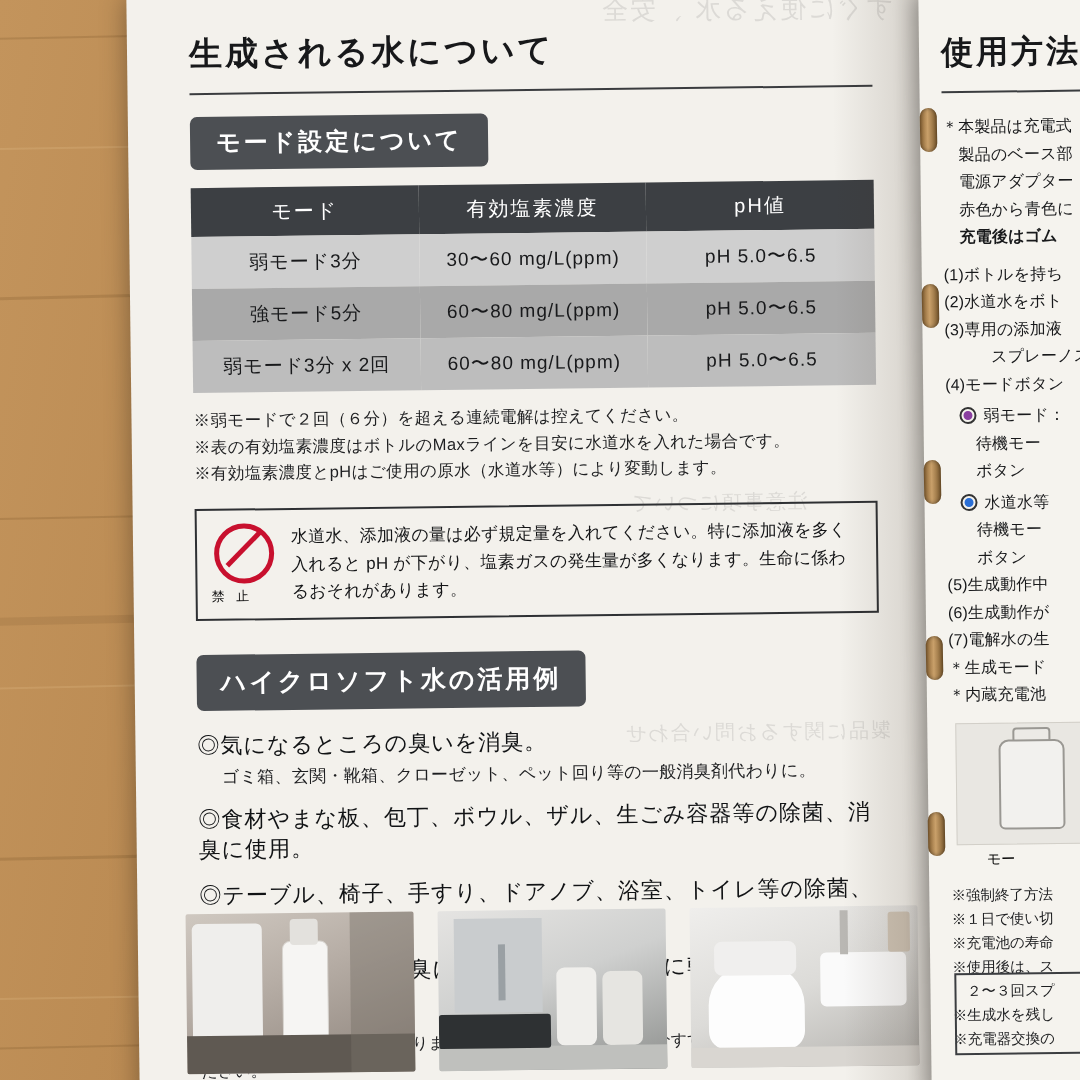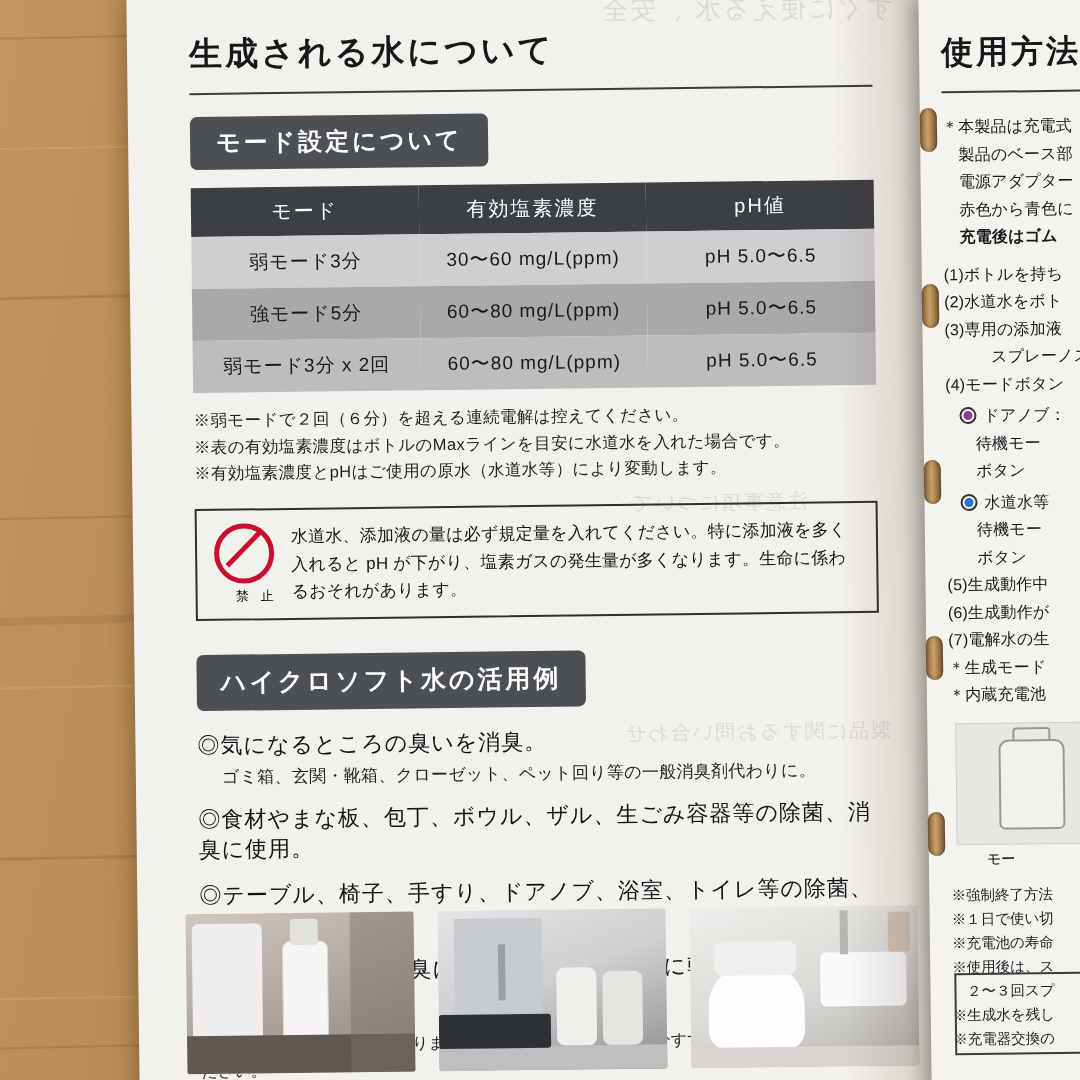--- a/index.html
+++ b/index.html
@@ -137,21 +137,21 @@
     margin-top: 22px;
     border: 2px solid #2e3033;
     padding: 13px 16px 13px 14px;
     display: flex;
     align-items: center;
     gap: 14px;
   }
   .ban-icon {
     flex: 0 0 auto;
     width: 66px;
-    text-align: right;
+    text-align: left;
   }
   .ban-circle {
     width: 50px;
     height: 50px;
     border: 5px solid #c8102e;
     border-radius: 50%;
     margin: 0 auto;
     position: relative;
   }
   .ban-circle::after {
@@ -463,21 +463,21 @@
 
       <div style="height:10px"></div>
       <div class="r-line">(1)ボトルを持ち</div>
       <div class="r-line">(2)水道水をボト</div>
       <div class="r-line">(3)専用の添加液</div>
       <div class="r-line r-indent1">　　スプレーノス</div>
       <div class="r-line">(4)モードボタン</div>
 
       <div class="radio-row r-indent1" style="margin-top:4px;">
         <span class="radio purple"></span>
-        <span class="r-line">ドアノブ：</span>
+        <span class="r-line">弱モード：</span>
       </div>
       <div class="r-line r-indent2">待機モー</div>
       <div class="r-line r-indent2">ボタン</div>
 
       <div class="radio-row r-indent1" style="margin-top:4px;">
         <span class="radio blue"></span>
         <span class="r-line">水道水等</span>
       </div>
       <div class="r-line r-indent2">待機モー</div>
       <div class="r-line r-indent2">ボタン</div>

